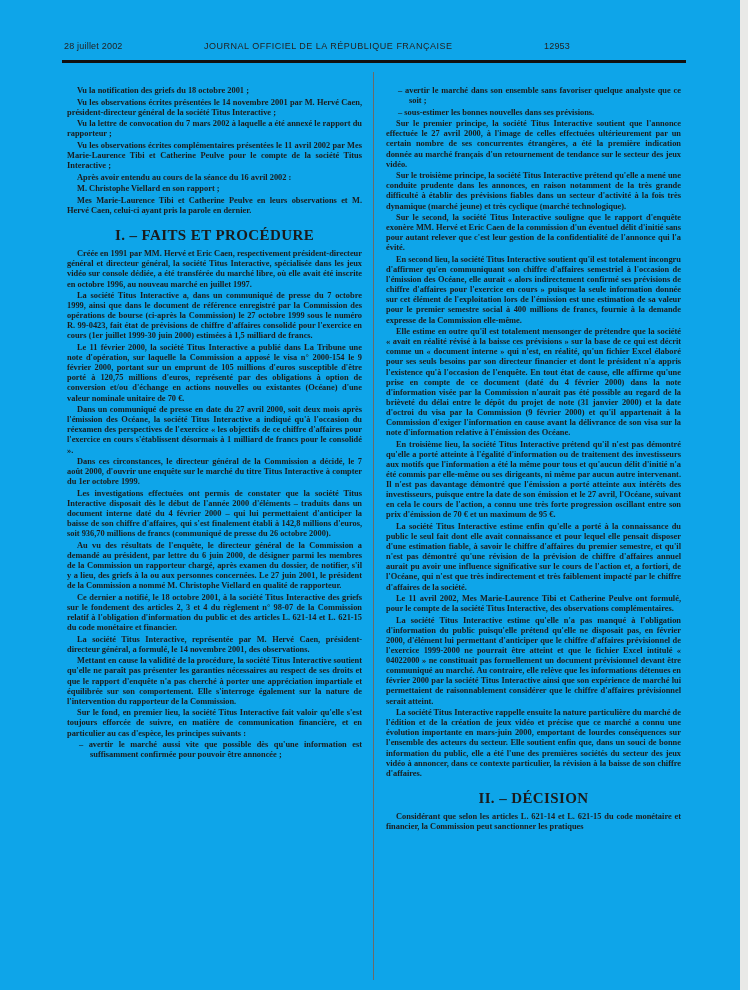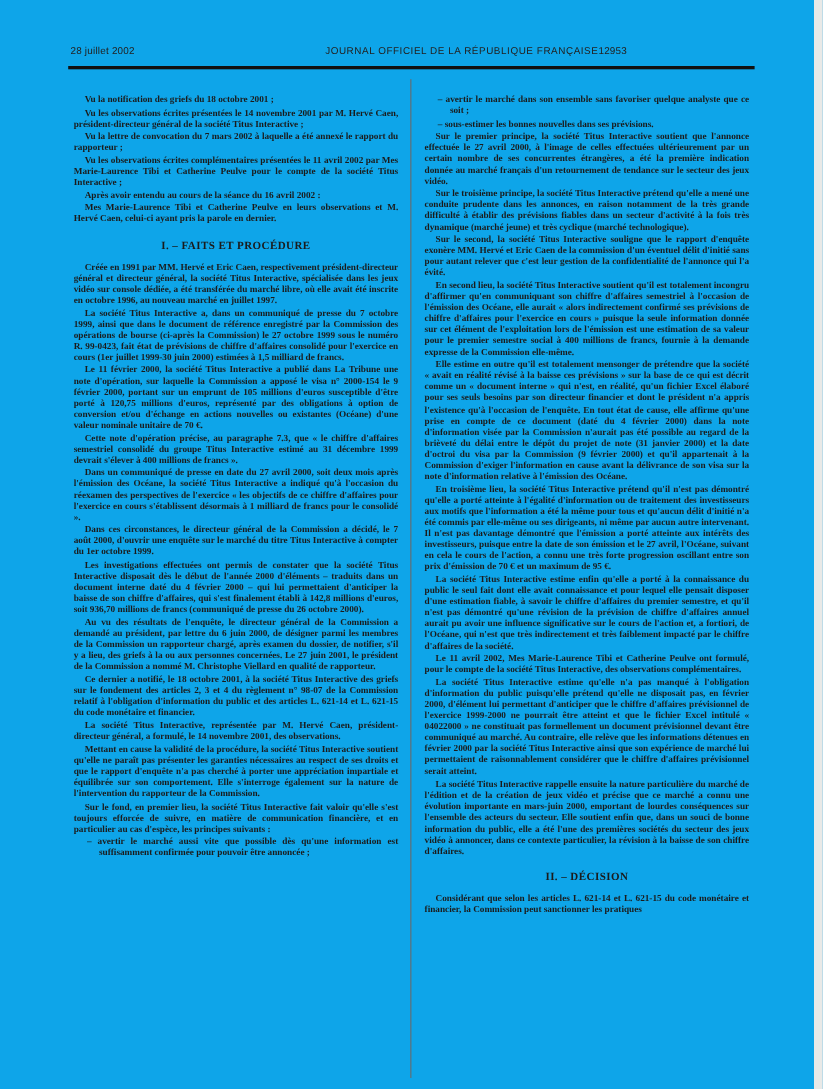--- a/index.html
+++ b/index.html
@@ -17,21 +17,21 @@
   }
   .jo-header {
     position: absolute;
     top: 41px; left: 64px; width: 620px;
     display: flex; align-items: baseline;
     font-family: "Liberation Sans", sans-serif;
     font-size: 9px; letter-spacing: 0.2px;
     color: #222;
   }
   .jo-header .date { width: 140px; text-align: left; }
-  .jo-header .title { flex: 1; text-align: right; letter-spacing: 0.5px; }
+  .jo-header .title { flex: 1; text-align: left; letter-spacing: 0.5px; }
   .jo-header .pagenum { width: 140px; }
   .header-rule {
     position: absolute;
     top: 60px; left: 62px; width: 624px; height: 3px;
     background: #111;
   }
   .col-divider {
     position: absolute;
     top: 72px; left: 373px; width: 1px; height: 908px;
     background: #6a6a6a;
@@ -51,21 +51,21 @@
     font-weight: bold;
   }
   .col p + p { margin-top: 1.5px; }
   .col p.list-item {
     text-indent: -11px;
     padding-left: 23px;
   }
   .col p.heading {
     text-align: center;
     text-indent: 0;
-    font-size: 10px;
+    font-size: 15px;
     letter-spacing: 0.4px;
     margin-top: 14px;
     margin-bottom: 9px;
   }
 </style>
 </head>
 <body>
 
 <div class="page">
 
@@ -78,26 +78,26 @@
   <div class="header-rule"></div>
   <div class="col-divider"></div>
 
   <main class="columns">
     <section class="col">
         <p class="para">Vu la notification des griefs du 18 octobre 2001 ;</p>
         <p class="para">Vu les observations écrites présentées le 14 novembre 2001 par M. Hervé Caen, président-directeur général de la société Titus Interactive ;</p>
         <p class="para">Vu la lettre de convocation du 7 mars 2002 à laquelle a été annexé le rapport du rapporteur ;</p>
         <p class="para">Vu les observations écrites complémentaires présentées le 11 avril 2002 par Mes Marie-Laurence Tibi et Catherine Peulve pour le compte de la société Titus Interactive ;</p>
         <p class="para">Après avoir entendu au cours de la séance du 16 avril 2002 :</p>
+        <p class="para">M. Christophe Viellard en son rapport ;</p>
         <p class="para">Mes Marie-Laurence Tibi et Catherine Peulve en leurs observations et M. Hervé Caen, celui-ci ayant pris la parole en dernier.</p>
         <p class="heading">I. – FAITS ET PROCÉDURE</p>
         <p class="para">Créée en 1991 par MM. Hervé et Eric Caen, respectivement président-directeur général et directeur général, la société Titus Interactive, spécialisée dans les jeux vidéo sur console dédiée, a été transférée du marché libre, où elle avait été inscrite en octobre 1996, au nouveau marché en juillet 1997.</p>
         <p class="para">La société Titus Interactive a, dans un communiqué de presse du 7 octobre 1999, ainsi que dans le document de référence enregistré par la Commission des opérations de bourse (ci-après la Commission) le 27 octobre 1999 sous le numéro R. 99-0423, fait état de prévisions de chiffre d'affaires consolidé pour l'exercice en cours (1er juillet 1999-30 juin 2000) estimées à 1,5 milliard de francs.</p>
         <p class="para">Le 11 février 2000, la société Titus Interactive a publié dans La Tribune une note d'opération, sur laquelle la Commission a apposé le visa n° 2000-154 le 9 février 2000, portant sur un emprunt de 105 millions d'euros susceptible d'être porté à 120,75 millions d'euros, représenté par des obligations à option de conversion et/ou d'échange en actions nouvelles ou existantes (Océane) d'une valeur nominale unitaire de 70 €.</p>
-        <p class="para">Cette note d'opération précise, au paragraphe 7.3, que « le chiffre d'affaires semestriel consolidé du groupe Titus Interactive estimé au 31 décembre 1999 devrait s'élever à 400 millions de francs ».</p>
         <p class="para">Dans un communiqué de presse en date du 27 avril 2000, soit deux mois après l'émission des Océane, la société Titus Interactive a indiqué qu'à l'occasion du réexamen des perspectives de l'exercice « les objectifs de ce chiffre d'affaires pour l'exercice en cours s'établissent désormais à 1 milliard de francs pour le consolidé ».</p>
         <p class="para">Dans ces circonstances, le directeur général de la Commission a décidé, le 7 août 2000, d'ouvrir une enquête sur le marché du titre Titus Interactive à compter du 1er octobre 1999.</p>
         <p class="para">Les investigations effectuées ont permis de constater que la société Titus Interactive disposait dès le début de l'année 2000 d'éléments – traduits dans un document interne daté du 4 février 2000 – qui lui permettaient d'anticiper la baisse de son chiffre d'affaires, qui s'est finalement établi à 142,8 millions d'euros, soit 936,70 millions de francs (communiqué de presse du 26 octobre 2000).</p>
         <p class="para">Au vu des résultats de l'enquête, le directeur général de la Commission a demandé au président, par lettre du 6 juin 2000, de désigner parmi les membres de la Commission un rapporteur chargé, après examen du dossier, de notifier, s'il y a lieu, des griefs à la ou aux personnes concernées. Le 27 juin 2001, le président de la Commission a nommé M. Christophe Viellard en qualité de rapporteur.</p>
         <p class="para">Ce dernier a notifié, le 18 octobre 2001, à la société Titus Interactive des griefs sur le fondement des articles 2, 3 et 4 du règlement n° 98-07 de la Commission relatif à l'obligation d'information du public et des articles L. 621-14 et L. 621-15 du code monétaire et financier.</p>
         <p class="para">La société Titus Interactive, représentée par M. Hervé Caen, président-directeur général, a formulé, le 14 novembre 2001, des observations.</p>
         <p class="para">Mettant en cause la validité de la procédure, la société Titus Interactive soutient qu'elle ne paraît pas présenter les garanties nécessaires au respect de ses droits et que le rapport d'enquête n'a pas cherché à porter une appréciation impartiale et équilibrée sur son comportement. Elle s'interroge également sur la nature de l'intervention du rapporteur de la Commission.</p>
         <p class="para">Sur le fond, en premier lieu, la société Titus Interactive fait valoir qu'elle s'est toujours efforcée de suivre, en matière de communication financière, et en particulier au cas d'espèce, les principes suivants :</p>
         <p class="list-item">– avertir le marché aussi vite que possible dès qu'une information est suffisamment confirmée pour pouvoir être annoncée ;</p>
       </section>

